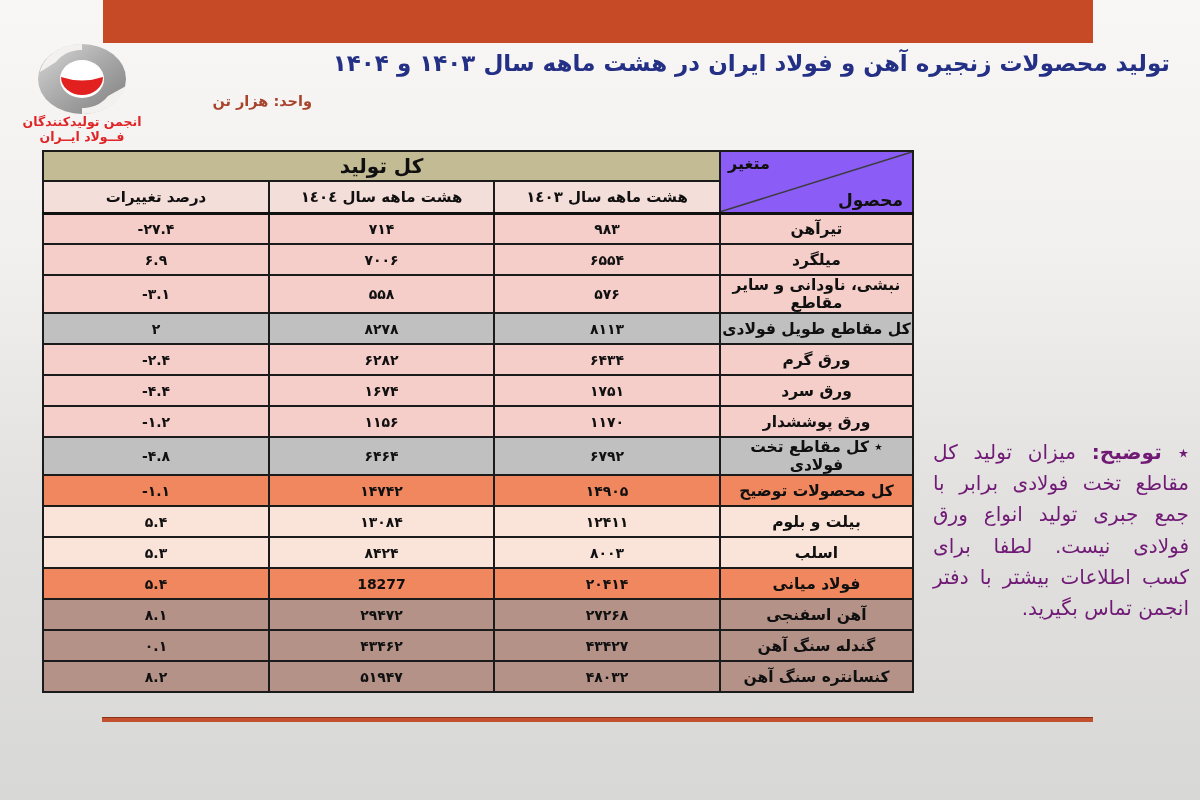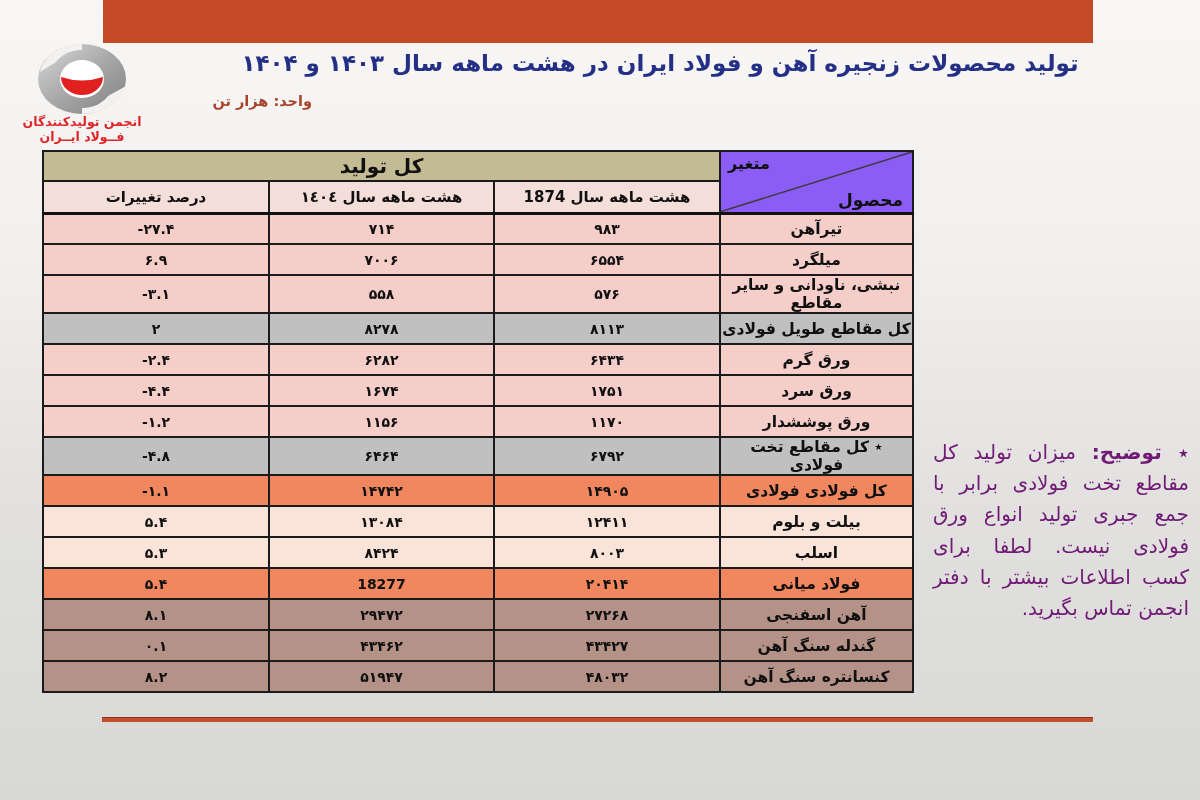--- a/index.html
+++ b/index.html
@@ -14,21 +14,21 @@
   
   .top-bar { position:absolute; left:103px; top:0; width:990px; height:43px; background:#C64A26; }
 
   
   .logo { position:absolute; left:20px; top:42px; width:124px; }
   .logo-mark { display:block; margin:0 auto; width:104px; height:74px; }
   .logo-text { margin-top:-2px; text-align:center; color:#DF2527; font-weight:bold;
                font-size:12.5px; line-height:1.2; direction:rtl; }
 
   
-  .title { position:absolute; left:150px; top:50px; width:1020px; text-align:center;
+  .title { position:absolute; left:150px; top:50px; width:1020px; 
            direction:rtl; color:#243085; font-weight:bold; font-size:23px; letter-spacing:0; }
   .unit  { position:absolute; left:150px; top:93px; width:162px; direction:rtl; 
            color:#A8432C; font-weight:bold; font-size:14.5px; white-space:nowrap; }
 
   
   .table-wrap { position:absolute; left:42px; top:150px; width:872px; }
   table { width:870px; border-collapse:collapse; direction:rtl; table-layout:fixed; }
   th, td { border:2px solid #1b1b1b; text-align:center; vertical-align:middle;
            color:#101010; overflow:hidden; }
   thead th { font-weight:bold; }
@@ -101,21 +101,21 @@
         <th class="corner-cell" rowspan="2">
           <svg viewBox="0 0 100 100" preserveAspectRatio="none">
             <line x1="0" y1="100" x2="100" y2="0" stroke="#3c3c3c" stroke-width="1.6" vector-effect="non-scaling-stroke"></line>
           </svg>
           <span class="corner-top">متغیر</span>
           <span class="corner-bottom">محصول</span>
         </th>
         <th class="group-header" colspan="3">کل تولید</th>
       </tr>
       <tr>
-        <th class="col-header">هشت ماهه سال 1874</th>
+        <th class="col-header">هشت ماهه سال ١٤٠٣</th>
         <th class="col-header">هشت ماهه سال ١٤٠٤</th>
         <th class="col-header">درصد تغییرات</th>
       </tr>
     </thead>
     <tbody id="table-body">
   <tr class="row-pink">
     <th class="product-cell">تیرآهن</th>
     <td class="num-cell"><span class="num">۹۸۳</span></td>
     <td class="num-cell"><span class="num">۷۱۴</span></td>
     <td class="num-cell"><span class="num">-۲۷.۴</span></td>
@@ -164,21 +164,21 @@
   </tr>
 
   <tr class="row-gray">
     <th class="product-cell">٭ کل مقاطع تخت فولادی</th>
     <td class="num-cell"><span class="num">۶۷۹۲</span></td>
     <td class="num-cell"><span class="num">۶۴۶۴</span></td>
     <td class="num-cell"><span class="num">-۴.۸</span></td>
   </tr>
 
   <tr class="row-orange">
-    <th class="product-cell">کل فولادی فولادی</th>
+    <th class="product-cell">کل محصولات توضیح</th>
     <td class="num-cell"><span class="num">۱۴۹۰۵</span></td>
     <td class="num-cell"><span class="num">۱۴۷۴۲</span></td>
     <td class="num-cell"><span class="num">-۱.۱</span></td>
   </tr>
 
   <tr class="row-peach">
     <th class="product-cell">بیلت و بلوم</th>
     <td class="num-cell"><span class="num">۱۲۴۱۱</span></td>
     <td class="num-cell"><span class="num">۱۳۰۸۴</span></td>
     <td class="num-cell"><span class="num">۵.۴</span></td>

